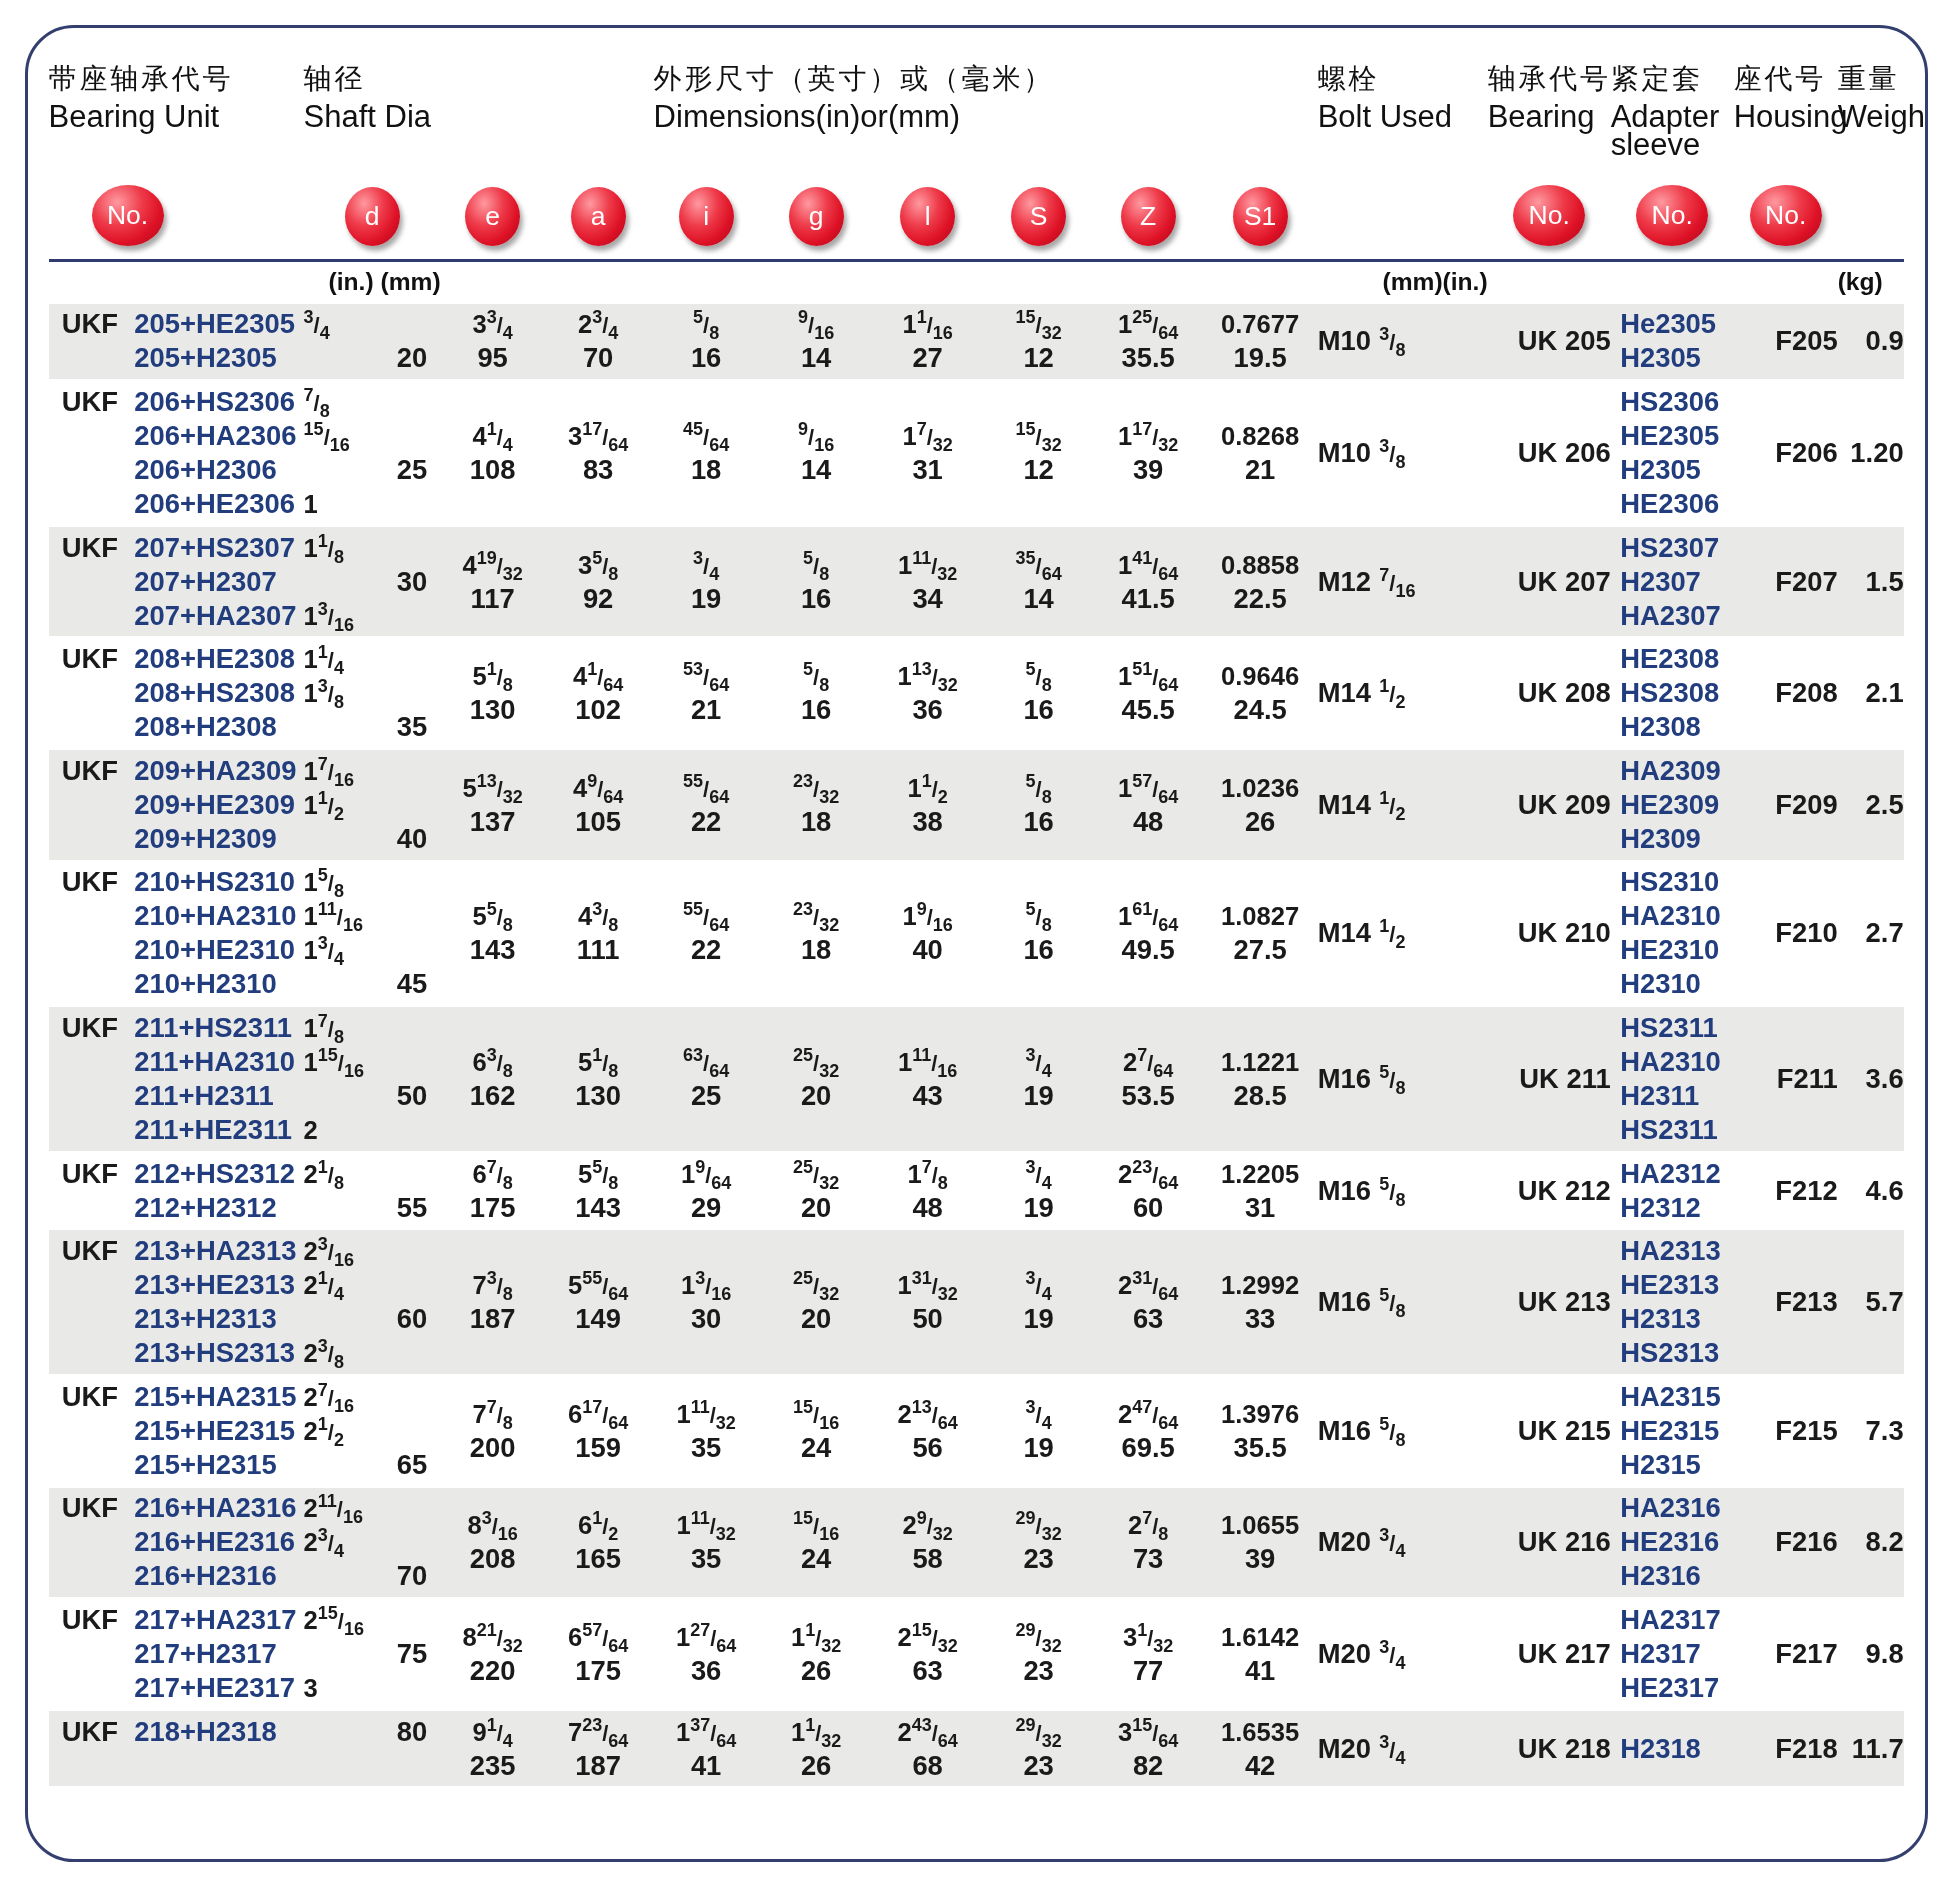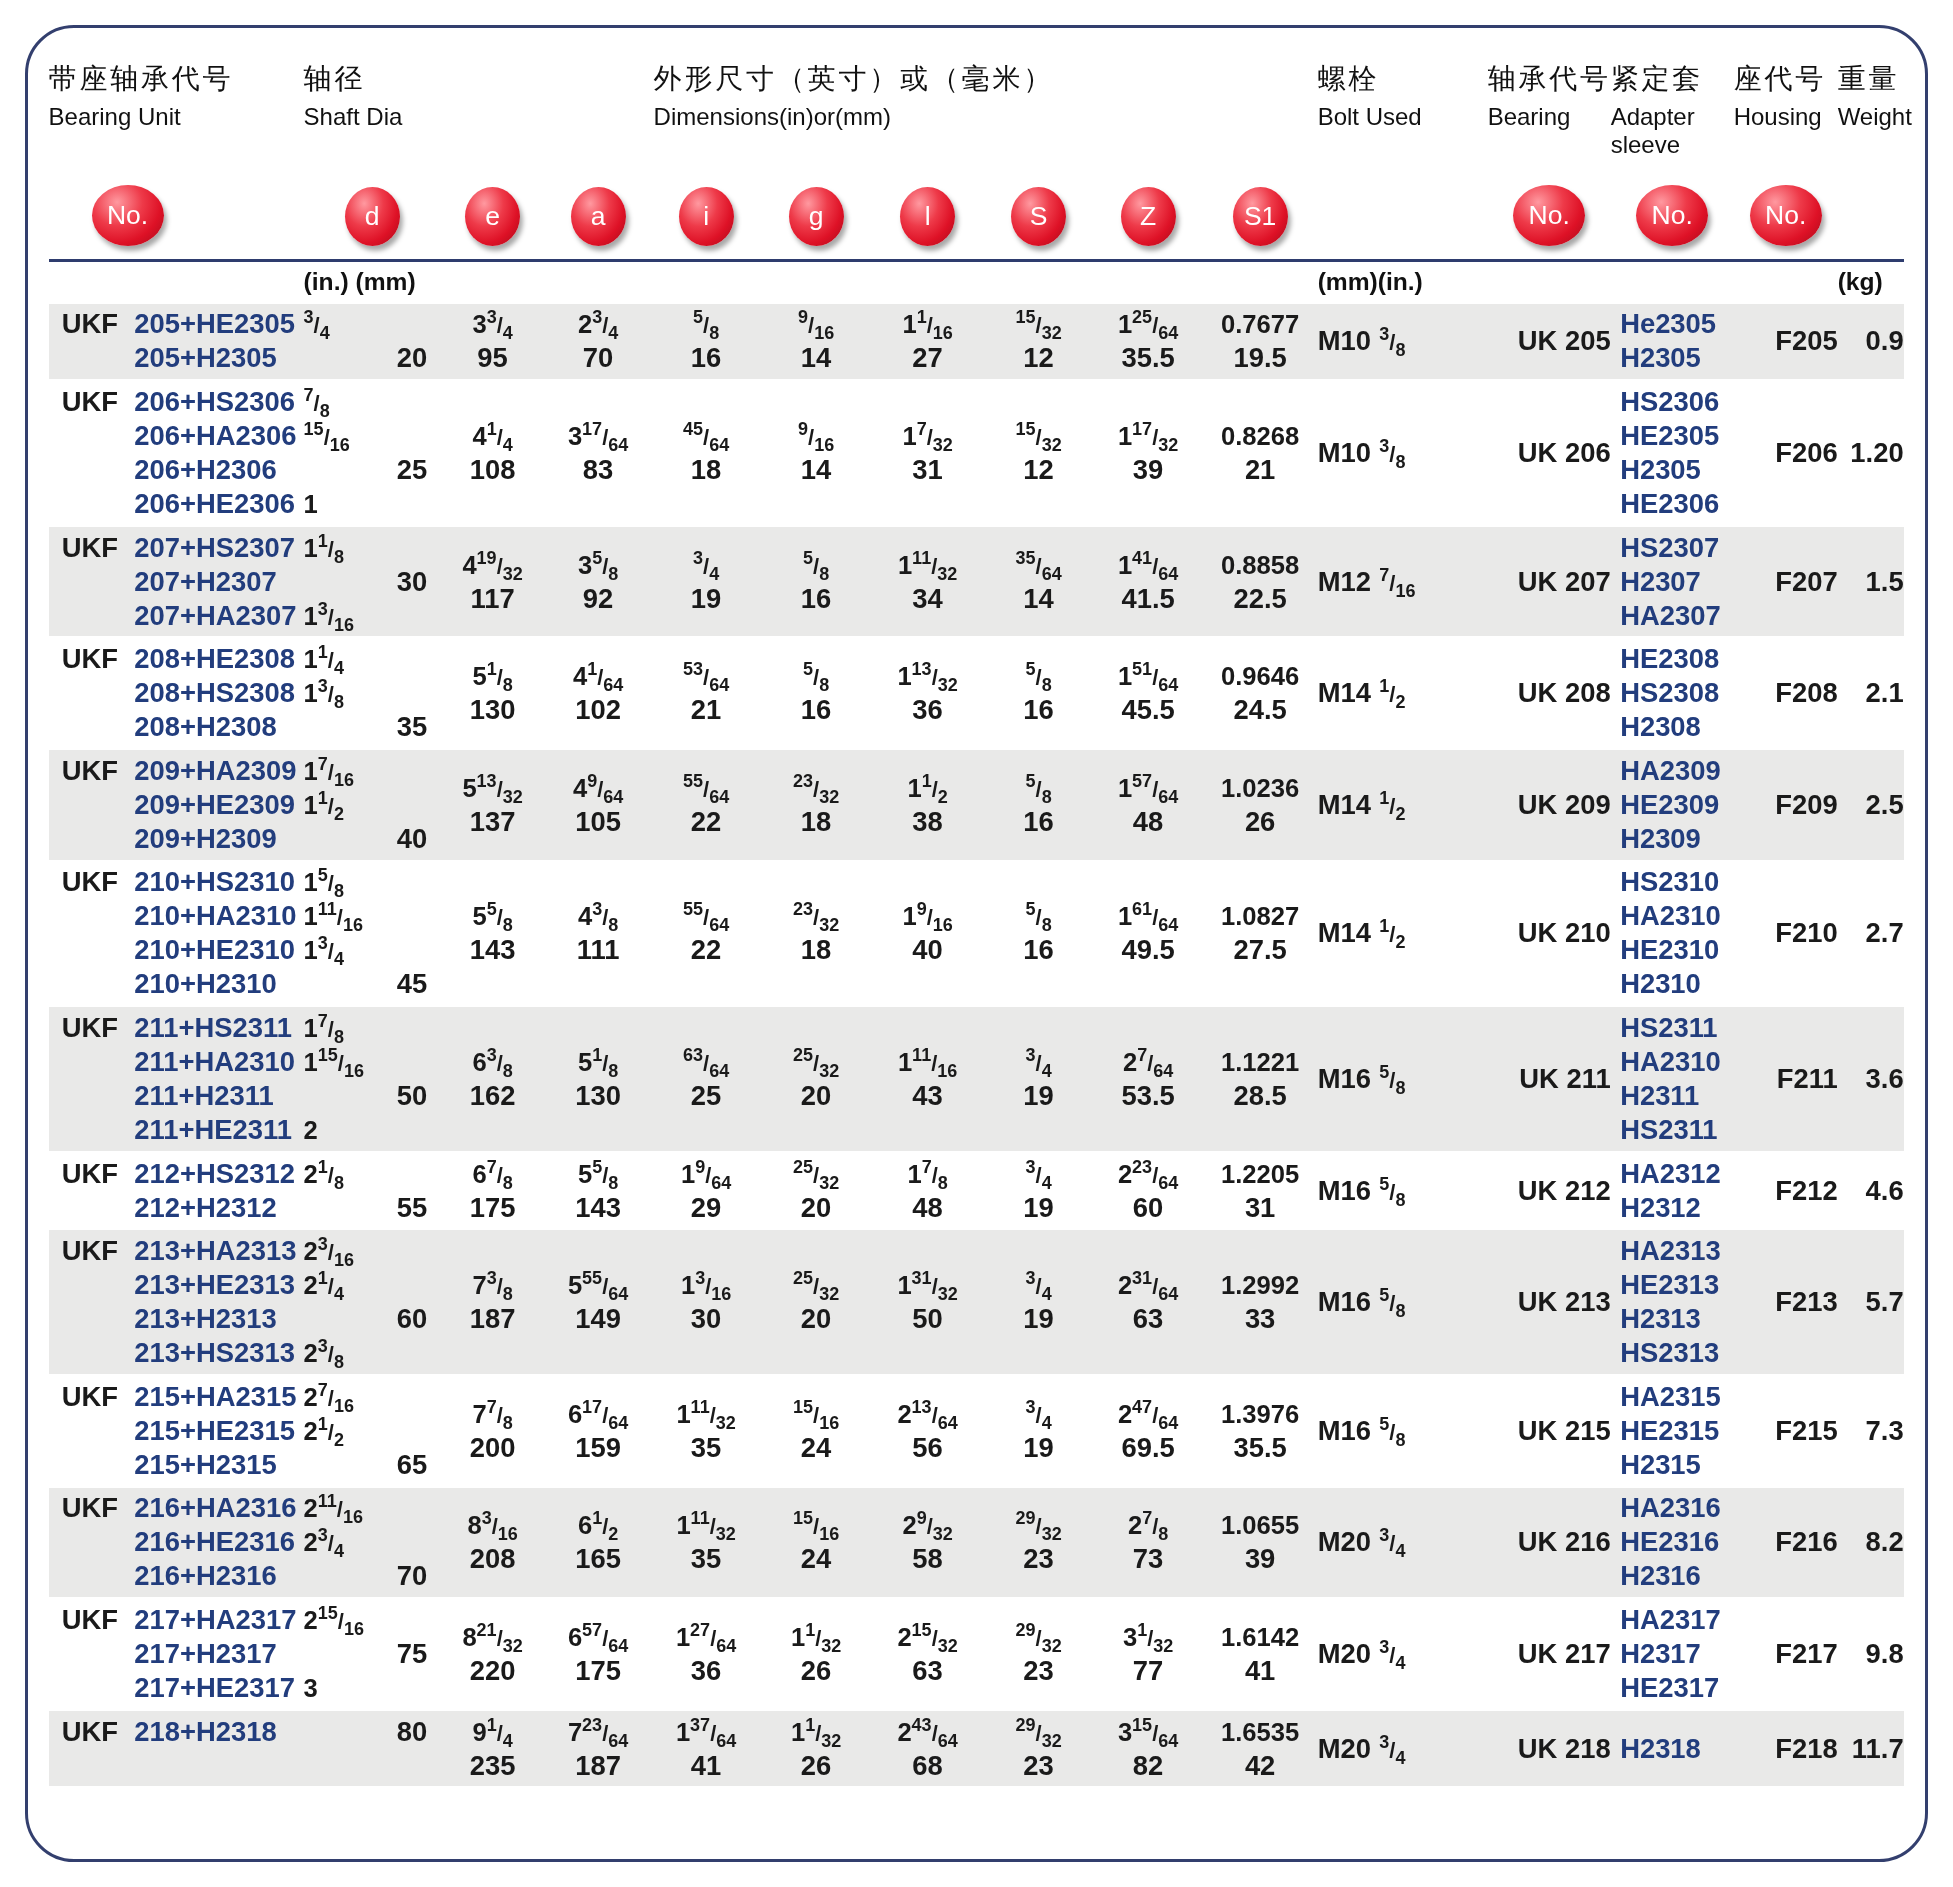--- a/index.html
+++ b/index.html
@@ -12,35 +12,35 @@
     position:absolute;left:24.6px;top:24.6px;right:24.6px;bottom:24.6px;
     border:3.8px solid #333f6e;border-radius:49px;
     padding:17px 19px 20px 21px;background:#fff;overflow:hidden;
   }
   table.spec{border-collapse:collapse;table-layout:fixed;width:1855px}
   th,td{vertical-align:top;font-weight:normal}
 
   
   .title-row th{ text-align:left;vertical-align:top;padding-top:15px;height:121px }
   .zh{font-size:28px;letter-spacing:2.8px;color:#111;white-space:nowrap}
-  .en{font-size:24px;color:#111;margin-top:5.7px;line-height:28px}
+  .en{font-size:31px;color:#111;margin-top:5.7px;line-height:28px}
   .pad-dim{padding-left:213px}
   .badge-row th{vertical-align:bottom;height:95px;padding-bottom:13.2px;text-align:center}
   .badge{
     display:inline-flex;align-items:center;justify-content:center;
     min-width:55px;height:59px;padding:0 6.6px;border-radius:50%;
     color:#fff;font-size:26.5px;font-weight:normal;
     background:radial-gradient(ellipse at 35% 28%,#ff99a0 0%,#ee3a49 38%,#de1126 66%,#a30b1a 100%);
     box-shadow:2.8px 4.7px 5.7px rgba(0,0,0,.35);
   }
   .badge.wide{min-width:72px;height:61px}
   th.left-badge{text-align:left;padding-left:43px}
   .units-row th{
     border-top:3.8px solid #2e3c6e;height:42px;vertical-align:middle;
-    font-size:24.6px;font-weight:bold;color:#111;text-align:left;white-space:nowrap
+    font-size:24.6px;font-weight:bold;color:#111;text-align:right;white-space:nowrap
   }
   .units-row .u-right{text-align:left;padding-right:7.6px}
 
   
   tbody tr{border-top:2.8px solid #fff}
   tbody tr.g-gray{background:#e9e9e8}
   tbody tr.g-white{background:#ffffff}
   tbody td{padding:3.8px 0;vertical-align:middle}
   .line{height:34px;line-height:34px;white-space:nowrap}
   .c-ukf{vertical-align:top;padding-left:13.2px}

